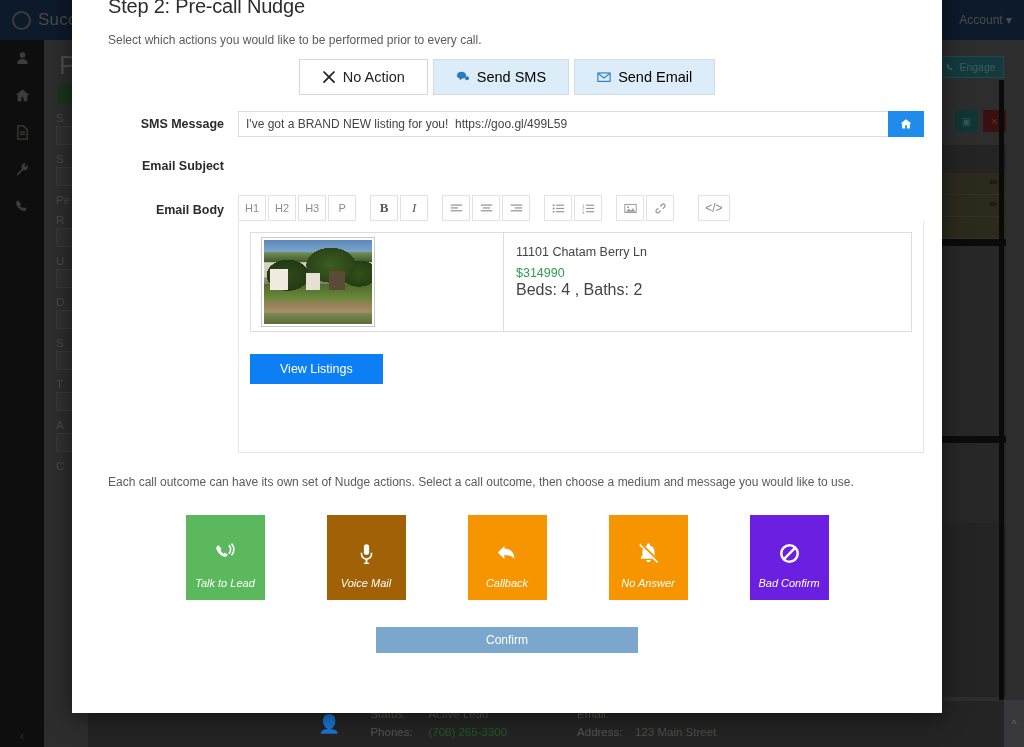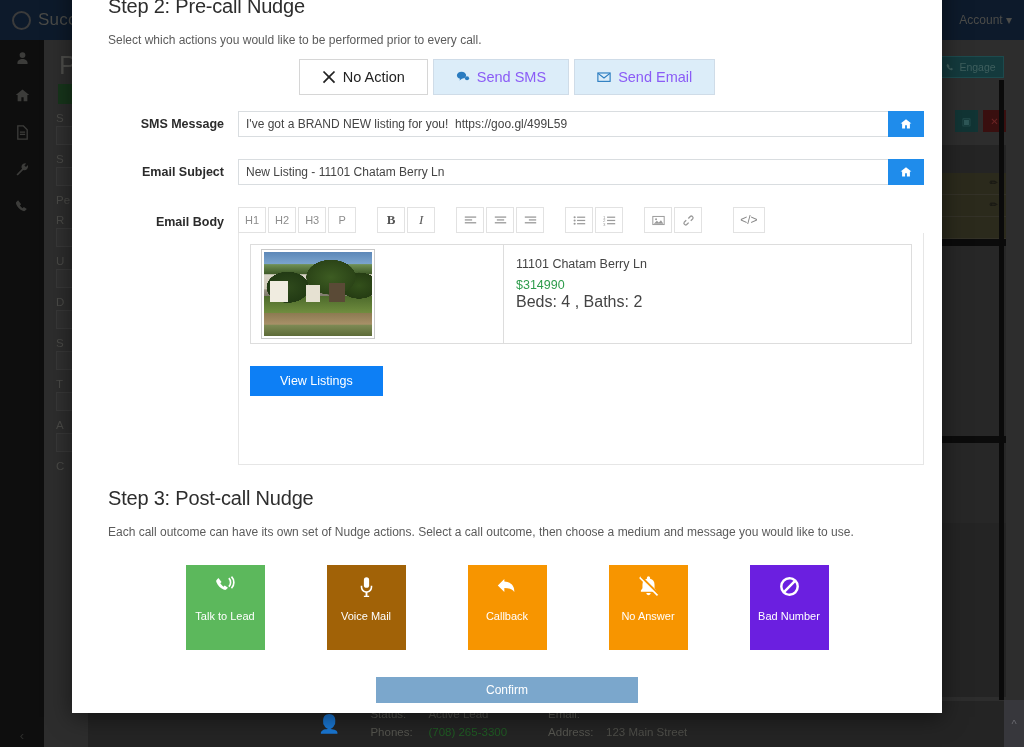--- a/index.html
+++ b/index.html
@@ -98,21 +98,21 @@
   #bg-rightpanel .panel3 { background: #272727; height: 80px; }
 
   #bg-detailbar {
     position: absolute; left: 44px; bottom: 0; right: 0; height: 46px;
     background: #242424;
     display: flex; align-items: center;
   }
   #bg-detailbar .avatar {
     margin-left: 230px; color: #3a3a38; font-size: 18px;
   }
-  #bg-detail-cols { display: flex; margin-left: 30px; gap: 41px; }
+  #bg-detail-cols { display: flex; margin-left: 30px; gap: 70px; }
   #bg-detail-cols .col { font-size: 11.5px; line-height: 1.55; }
   #bg-detail-cols .k { color: #55554f; display: inline-block; width: 58px; }
   #bg-detail-cols .v { color: #4e4e49; }
   #bg-detail-cols .v.green { color: #1f5b23; }
   #bg-scrolltop {
     position: absolute; right: 0; bottom: 0; width: 20px; height: 47px;
     background: #37373c; color: #6a6a70; font-size: 11px;
     display: flex; align-items: center; justify-content: center;
   }
   #bg-rightstrip {
@@ -168,27 +168,27 @@
   .tabs {
     display: flex; justify-content: center; gap: 5px; margin-top: 12px;
   }
   .tab {
     height: 36px; padding: 0 22px;
     display: flex; align-items: center; justify-content: center; gap: 7px;
     font-size: 14.5px; cursor: pointer;
     border: 1px solid #cfdce8;
   }
   .tab.active { background: #fff; color: #222; border-color: #d6d6d6; }
-  .tab.inactive { background: #dcedf9; color: #8b5cf6; justify-content: flex-end; }
+  .tab.inactive { background: #dcedf9; color: #000000; justify-content: flex-end; }
   .tab svg { width: 14px; height: 14px; }
 
   
   .editor-wrap { flex: 1; }
   .editor-toolbar {
-    display: flex; gap: 9px; align-items: flex-start;
+    display: flex; gap: 2px; align-items: flex-start;
     border: none; padding: 0;
   }
   .tb-group { display: flex; gap: 2px; margin-right: 12px; }
   .tb-btn {
     min-width: 28px; height: 26px; padding: 0 6px;
     border: 1px solid #e2e2e2; background: #fff;
     color: #8d8d8d; font-size: 11px;
     display: flex; align-items: center; justify-content: center;
     cursor: pointer;
   }
@@ -244,22 +244,23 @@
     padding: 8px 30px; cursor: pointer;
   }
 
   
   .outcomes {
     display: flex; justify-content: center; gap: 62px; margin-top: 26px;
   }
   .outcome {
     width: 79px; height: 85px; cursor: pointer;
     display: flex; flex-direction: column; align-items: center;
-    justify-content: flex-end; padding-bottom: 28px;
+    justify-content: flex-end; padding-bottom: 11px;
     color: #fff;
+    font-style: italic;
   }
   .outcome .oc-icon { margin-bottom: 9px; }
   .outcome .oc-icon svg { width: 21px; height: 21px; fill: #fff; }
   .outcome .oc-label { font-size: 11px; }
 
   .confirm-btn {
     margin: 27px auto 0 auto; width: 262px; height: 26px;
     background: #7ba7cc; color: #fff; font-size: 12px;
     display: flex; align-items: center; justify-content: center;
     cursor: pointer;
@@ -442,28 +443,20 @@
       <div class="addon-btn">
         <svg viewBox="0 0 16 16">
               <path d="M8 1.5 0.8 7.4h2V14h4V9.8h2.4V14h4V7.4h2z"></path>
             </svg>
       </div>
     </div>
   </div>
 
   <div class="form-row" style="margin-top:22px">
     <div class="ctrl-label">Email Subject</div>
-    <div class="input-with-btn">
-      <input class="txtinput" value="New Listing - 11101 Chatam Berry Ln" style="">
-      <div class="addon-btn">
-        <svg viewBox="0 0 16 16">
-              <path d="M8 1.5 0.8 7.4h2V14h4V9.8h2.4V14h4V7.4h2z"></path>
-            </svg>
-      </div>
-    </div>
   </div>
 
   <div class="form-row" style="margin-top:22px; align-items:flex-start">
     <div class="ctrl-label" style="padding-top:8px">Email Body</div>
     <div class="editor-wrap">
 
       <div class="editor-toolbar">
         <div class="tb-group">
           <div class="tb-btn">H1</div>
           <div class="tb-btn">H2</div>
@@ -550,21 +543,20 @@
             <div class="price">$314990</div>
             <div class="beds">Beds: 4 , Baths: 2</div>
           </div>
         </div>
         <div class="view-listings">View Listings</div>
       </div>
     </div>
   </div>
 
   <div style="margin-top:22px; padding-left:18px">
-    <h2 class="step-title">Step 3: Post-call Nudge</h2>
     <p class="step-sub">Each call outcome can have its own set of Nudge actions. Select a call outcome, then choose a medium and message you would like to use.</p>
   </div>
 
   <div class="outcomes">
     <div class="outcome" style="background:#5cb85c">
       <span class="oc-icon">
         <svg viewBox="0 0 16 16">
               <path d="M2.6 1.6 1.2 3c-.4.4-.4 1 0 2 1 2.4 2.9 4.3 5.3 5.3 1 .4 1.6.4 2 0l1.4-1.4-2.5-1.7-1 1C5.5 7.4 4.6 6.5 4 5.6l1-1zM11 1.2l-.9.9a4 4 0 0 1 0 5.6l.9.9a5.3 5.3 0 0 0 0-7.4zm2 -1.2-.9.9a5.7 5.7 0 0 1 0 8l.9.9a7 7 0 0 0 0-9.8z"></path>
             </svg>
       </span>
@@ -596,20 +588,20 @@
             </svg>
       </span>
       <span class="oc-label">No Answer</span>
     </div>
     <div class="outcome" style="background:#6b1fe0">
       <span class="oc-icon">
         <svg viewBox="0 0 16 16">
               <path d="M8 .8A7.2 7.2 0 1 0 8 15.2 7.2 7.2 0 0 0 8 .8zm0 1.9c1.1 0 2.2.4 3 1L3.7 11c-.6-.8-1-1.9-1-3A5.3 5.3 0 0 1 8 2.7zm0 10.6c-1.1 0-2.2-.4-3-1L12.3 5c.6.8 1 1.9 1 3A5.3 5.3 0 0 1 8 13.3z"></path>
             </svg>
       </span>
-      <span class="oc-label">Bad Number</span>
+      <span class="oc-label">Bad Confirm</span>
     </div>
   </div>
 
   <div class="confirm-btn">Confirm</div>
 
  </div>
 </div>
 
 </body></html>

